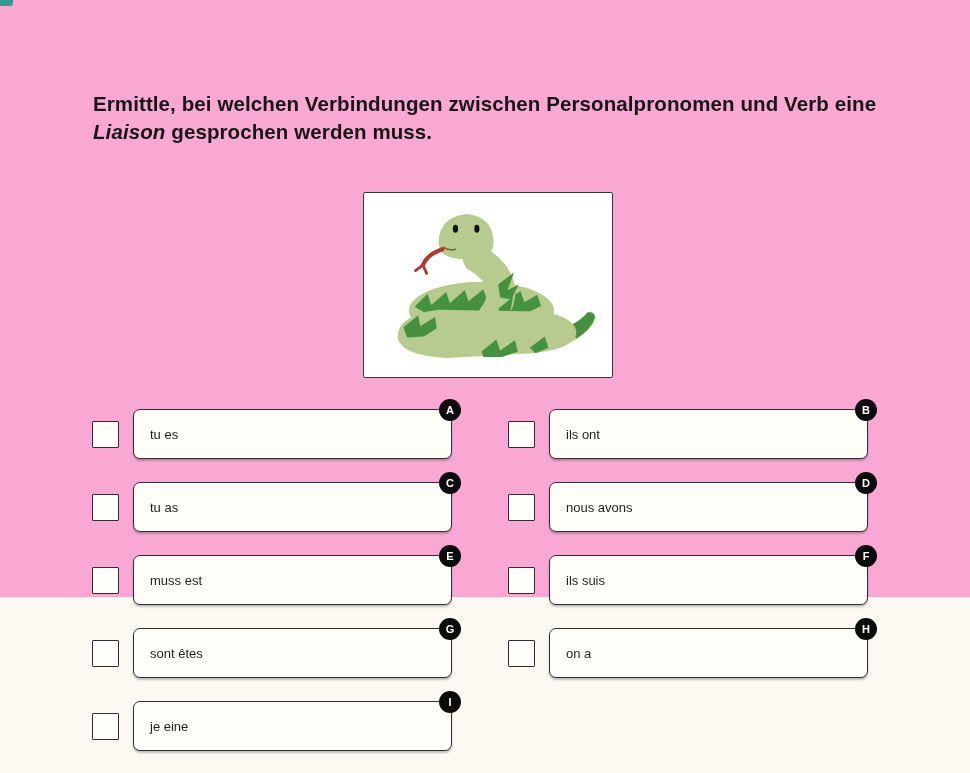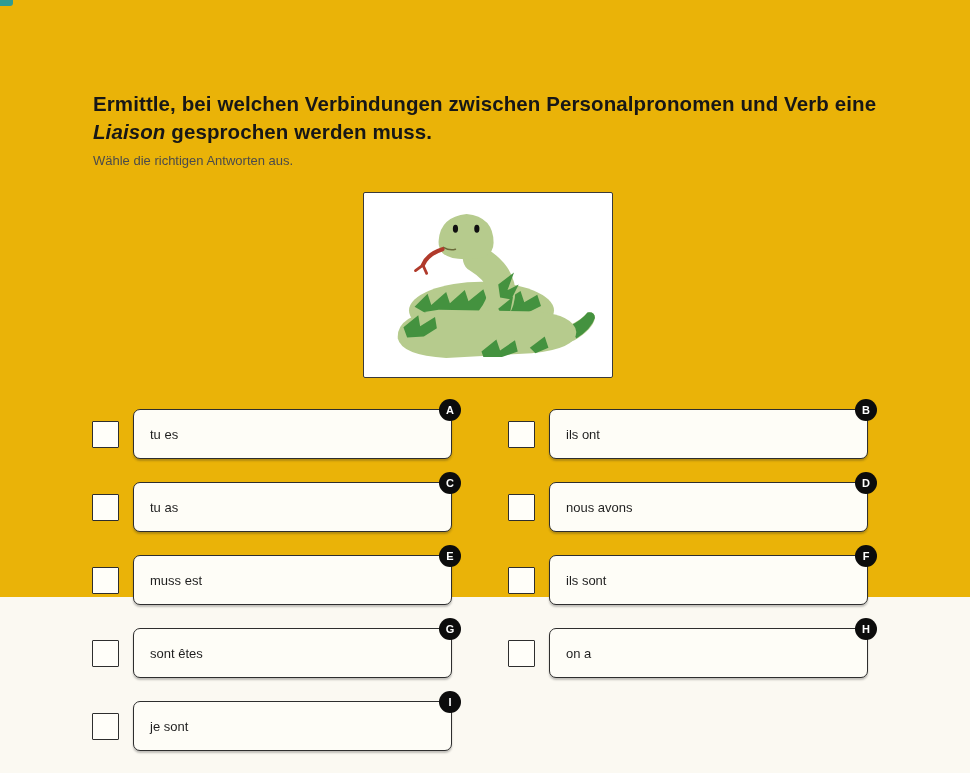--- a/index.html
+++ b/index.html
@@ -6,21 +6,21 @@
   html, body { width: 970px; height: 773px; }
   body {
     font-family: "Liberation Sans", "DejaVu Sans", sans-serif;
     background: #fbf9f2;
     overflow: hidden;
   }
   .page {
     position: relative;
     width: 970px;
     height: 597px;
-    background: #eab308;
+    background: #f9a8d4;
   }
   .corner-mark {
     position: absolute;
     left: 0; top: 0;
     width: 13px; height: 6px;
     background: #2f9c94;
     border-bottom-right-radius: 3px;
   }
   .title {
     position: absolute;
@@ -111,21 +111,20 @@
 
   <div class="corner-mark"></div>
 
   <h1 class="title">
     <span>Ermittle, bei welchen Verbindungen zwischen Personalpronomen und</span>
     <span>Verb eine</span>
     <span class="italic">Liaison</span>
     <span>gesprochen werden muss.</span>
   </h1>
 
-  <p class="subtitle">Wähle die richtigen Antworten aus.</p>
 
   <div class="image-box">
     <svg width="234" height="172" viewBox="0 0 250 185" aria-hidden="true">
 
       <path d="M120 158 Q185 170 218 152 Q238 140 240 128 Q240 121 232 122 Q222 134 196 142 Q158 152 122 146 Z" fill="#b6cb8d"></path>
       <path d="M240 128 Q240 121 232 122 Q226 130 212 137 L220 150 Q236 140 240 128 Z" fill="#44923f"></path>
 
       <ellipse cx="118" cy="120" rx="78" ry="31" fill="#b6cb8d"></ellipse>
 
       <path d="M46 116 L60 102 L64 114 L80 100 L84 112 L100 98 L104 110 L120 97 L124 109 L140 97 L144 109 L160 99 L164 111 L178 103 L182 115 L168 122 L60 124 Z" fill="#44923f"></path>
@@ -176,21 +175,21 @@
     <div class="option-row">
       <div class="checkbox"></div>
       <div class="option-box">
         <span class="option-label">sont êtes</span>
         <span class="letter-badge">G</span>
       </div>
     </div>
     <div class="option-row">
       <div class="checkbox"></div>
       <div class="option-box">
-        <span class="option-label">je sont</span>
+        <span class="option-label">je eine</span>
         <span class="letter-badge">I</span>
       </div>
     </div>
   </div>
 
   <div class="options-col right">
     <div class="option-row">
       <div class="checkbox"></div>
       <div class="option-box">
         <span class="option-label">ils ont</span>
@@ -200,21 +199,21 @@
     <div class="option-row">
       <div class="checkbox"></div>
       <div class="option-box">
         <span class="option-label">nous avons</span>
         <span class="letter-badge">D</span>
       </div>
     </div>
     <div class="option-row">
       <div class="checkbox"></div>
       <div class="option-box">
-        <span class="option-label">ils sont</span>
+        <span class="option-label">ils suis</span>
         <span class="letter-badge">F</span>
       </div>
     </div>
     <div class="option-row">
       <div class="checkbox"></div>
       <div class="option-box">
         <span class="option-label">on a</span>
         <span class="letter-badge">H</span>
       </div>
     </div>

